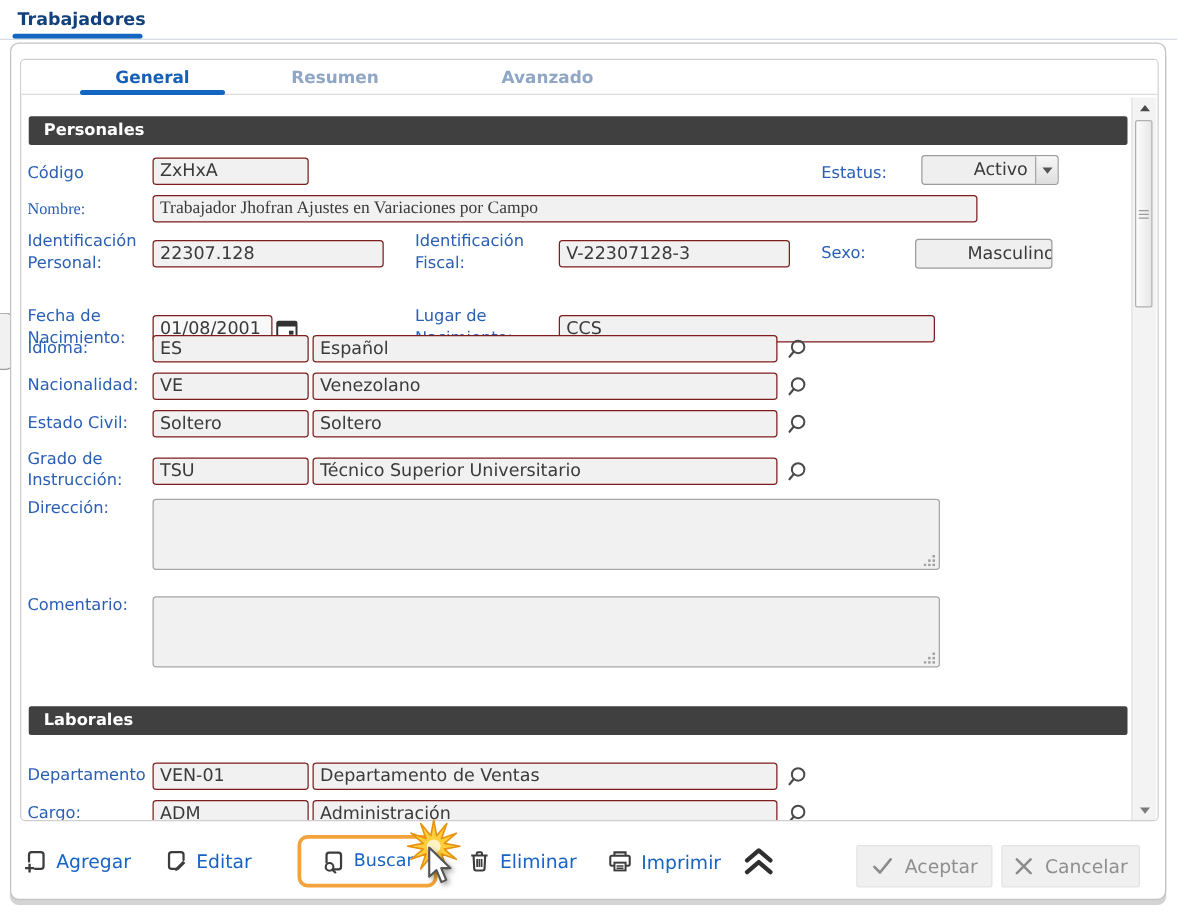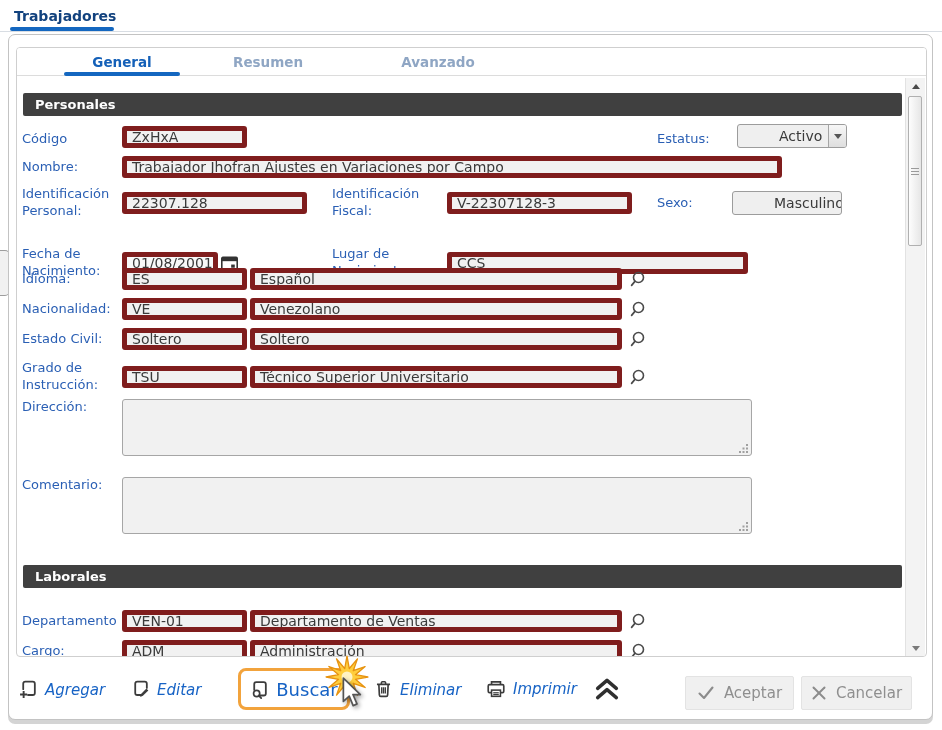--- a/index.html
+++ b/index.html
@@ -33,21 +33,21 @@
   
   .form-area { position:absolute; left:0; top:29px; width:889px; height:580px; overflow:hidden; }
   .section-header { position:absolute; left:6px; width:879px; height:23px; background:#404040; color:#fff;
     font-size:13px; font-weight:bold; display:flex; align-items:center; padding-left:12px; border-radius:2px; }
   .frow { position:absolute; left:5px; display:flex; align-items:center; }
   .frow.top-align { align-items:flex-start; }
   .lbl { color:#2a5fb4; font-size:13px; line-height:1.3; flex:0 0 auto; }
   .lbl.w1 { width:100px; }
   .lbl.w2 { width:110px; margin-left:25px; }
   .lbl.w3 { width:70px; margin-left:25px; }
-  .fld { background:#f1f1f1; border:5px solid #7f1d1d; border-radius:3px; height:22px;
+  .fld { background:#f1f1f1; border:1px solid #7f1d1d; border-radius:3px; height:22px;
     font-size:14px; color:#3a3a3a; padding:0 5px; display:flex; align-items:center;
     white-space:nowrap; overflow:hidden; }
   .fld.light { background:#f8f8f8; }
   .txtarea { background:#f1f1f1; border:1px solid #a6a6a6; border-radius:3px; width:630px; height:57px; position:relative; }
   .resize-grip { position:absolute; right:2px; bottom:2px; width:10px; height:10px; }
   .lookup-btn { width:18px; height:18px; margin-left:6px; flex:0 0 auto; cursor:pointer; display:flex; }
   .cal-btn { width:19px; height:19px; margin-left:2px; flex:0 0 auto; cursor:pointer; display:flex; }
 
   
   .dropdown { height:24px; background:#efefef; border:1px solid #9c9c9c; border-radius:3px;
@@ -61,25 +61,25 @@
   .vscroll { position:absolute; right:1px; top:30px; width:20px; height:578px; background:#f3f3f3; border-left:1px solid #e2e2e2; }
   .sb-btn { position:absolute; left:0; width:100%; height:16px; display:flex; align-items:center; justify-content:center; cursor:pointer; }
   .tri-up { width:0; height:0; border-left:4px solid transparent; border-right:4px solid transparent; border-bottom:5px solid #4a4a4a; }
   .tri-down { width:0; height:0; border-left:4px solid transparent; border-right:4px solid transparent; border-top:5px solid #7a7a7a; }
   .sb-thumb { position:absolute; left:2px; right:3px; top:18px; height:150px; background:linear-gradient(90deg,#fdfdfd,#e6e6e6);
     border:1px solid #b0b0b0; border-radius:2px; display:flex; flex-direction:column; align-items:center; justify-content:center; gap:2px; cursor:grab; }
   .sb-grip-line { width:8px; height:1px; background:#9a9a9a; }
 
   
   .toolbar { position:absolute; left:10px; right:10px; top:626px; height:56px; }
-  .tool-item { position:absolute; top:50%; transform:translateY(-50%); display:flex; align-items:center; gap:7px;
-    color:#1763c5; font-size:15px; cursor:pointer;font-style:italic; }
+  .tool-item { position:absolute; top:50%; transform:translateY(-50%); display:flex; align-items:flex-end; gap:7px;
+    color:#1763c5; font-size:15px; cursor:pointer; }
   .tool-item svg { flex:0 0 auto; }
   .buscar-box { position:absolute; left:219px; top:7px; width:112px; height:42px; border:3px solid #f2a33c; border-radius:8px;
-    display:flex; align-items:center; justify-content:center; gap:7px; color:#1763c5; font-size:18px; cursor:pointer; background:#fff; }
+    display:flex; align-items:center; justify-content:center; gap:7px; color:#1763c5; font-size:14px; cursor:pointer; background:#fff; }
   .chevrons { position:absolute; left:573px; top:50%; transform:translateY(-50%); cursor:pointer; display:flex; }
   .gbtn { position:absolute; top:15px; height:34px; background:#f0f0f0; border:1px solid #e3e3e3; border-radius:2px;
     color:#8f8f8f; font-size:15px; display:flex; align-items:center; justify-content:center; gap:9px; cursor:pointer; }
   .gbtn.aceptar { left:666px; width:109px; }
   .gbtn.cancelar { left:782px; width:111px; }
 
   .cursor-wrap { position:absolute; left:306px; top:-6px; width:70px; height:64px; pointer-events:none; }
   .starburst { position:absolute; left:0; top:0; }
   .cursor-arrow { position:absolute; left:16px; top:22px; filter:drop-shadow(2px 2px 2px rgba(0,0,0,.35)); }
 </style>
@@ -113,21 +113,21 @@
           <div class="fld" style="width:125px">ZxHxA</div>
           <span class="lbl" style="width:75px; margin-left:410px">Estatus:</span>
           <div class="dropdown" style="width:110px; margin-left:5px">
             <span class="dd-value">Activo</span>
             <span class="dd-btn">
                 <span class="dd-arrow"></span>
               </span>
           </div>
         </div>
 
-        <div class="frow" style="top:78px; height:24px;">
+        <div class="frow" style="top:78px; height:24px;font-family:Liberation Serif, serif;">
           <span class="lbl w1">Nombre:</span>
           <div class="fld" style="width:660px">Trabajador Jhofran Ajustes en Variaciones por Campo</div>
         </div>
 
         <div class="frow" style="top:108px; height:36px;">
           <span class="lbl w1">Identificación Personal:</span>
           <div class="fld" style="width:185px">22307.128</div>
           <span class="lbl w2">Identificación Fiscal:</span>
           <div class="fld" style="width:185px; margin-left:5px">V-22307128-3</div>
           <span class="lbl w3">Sexo:</span>

